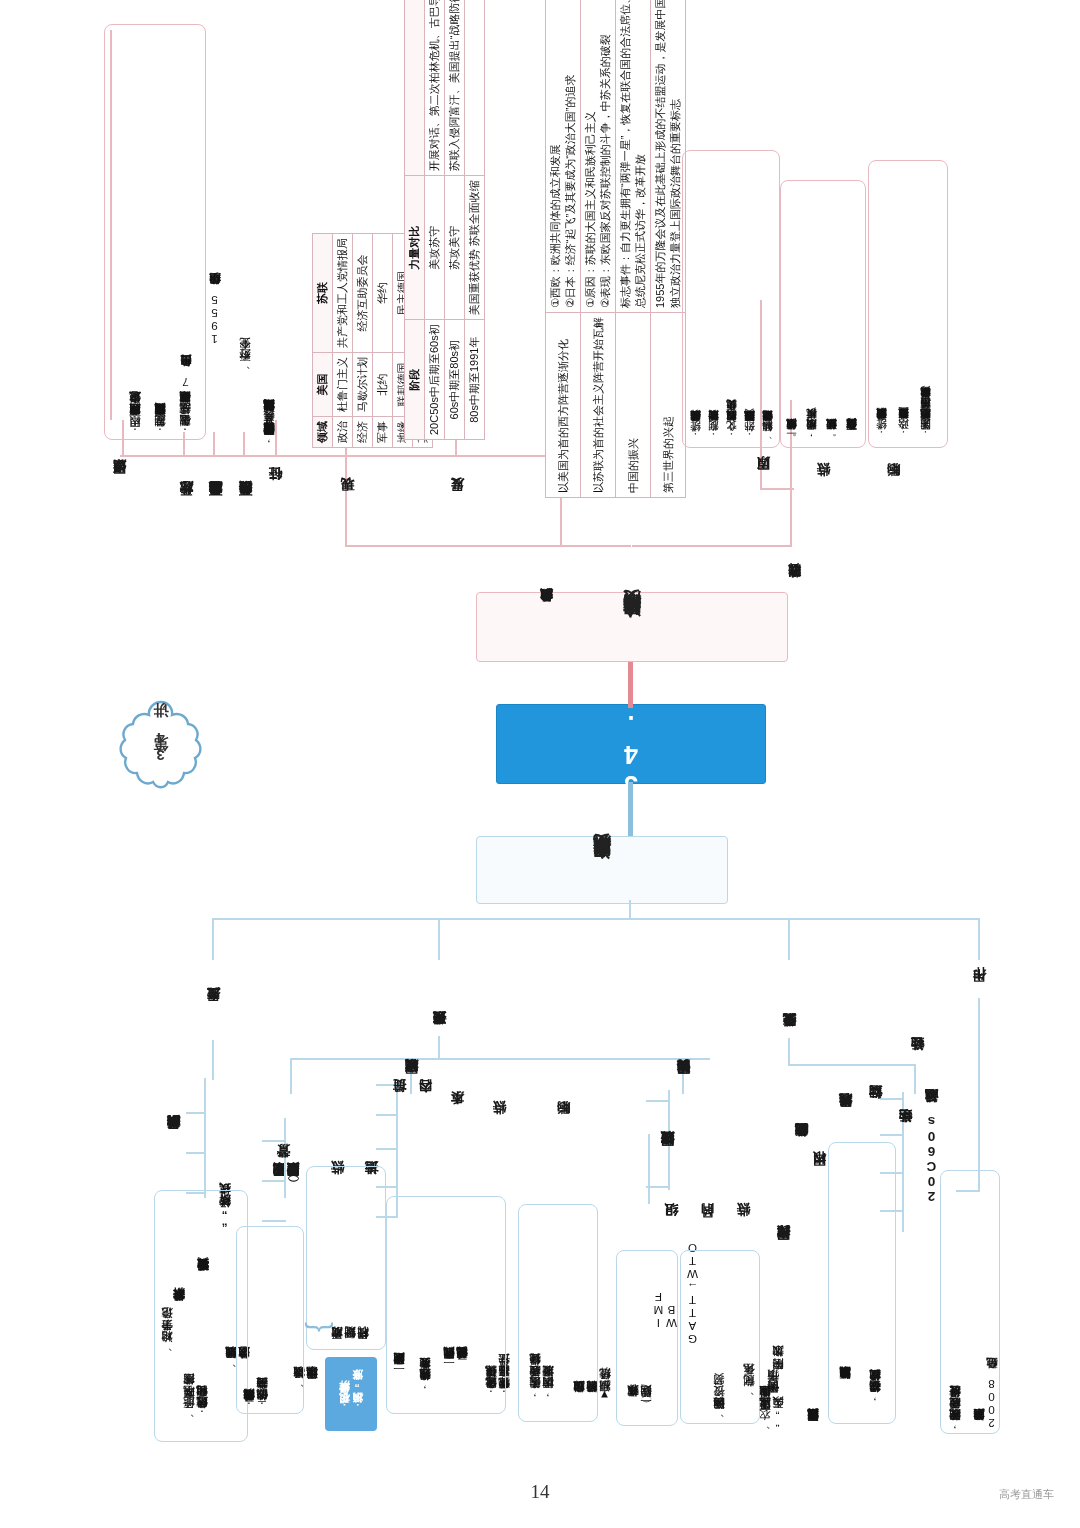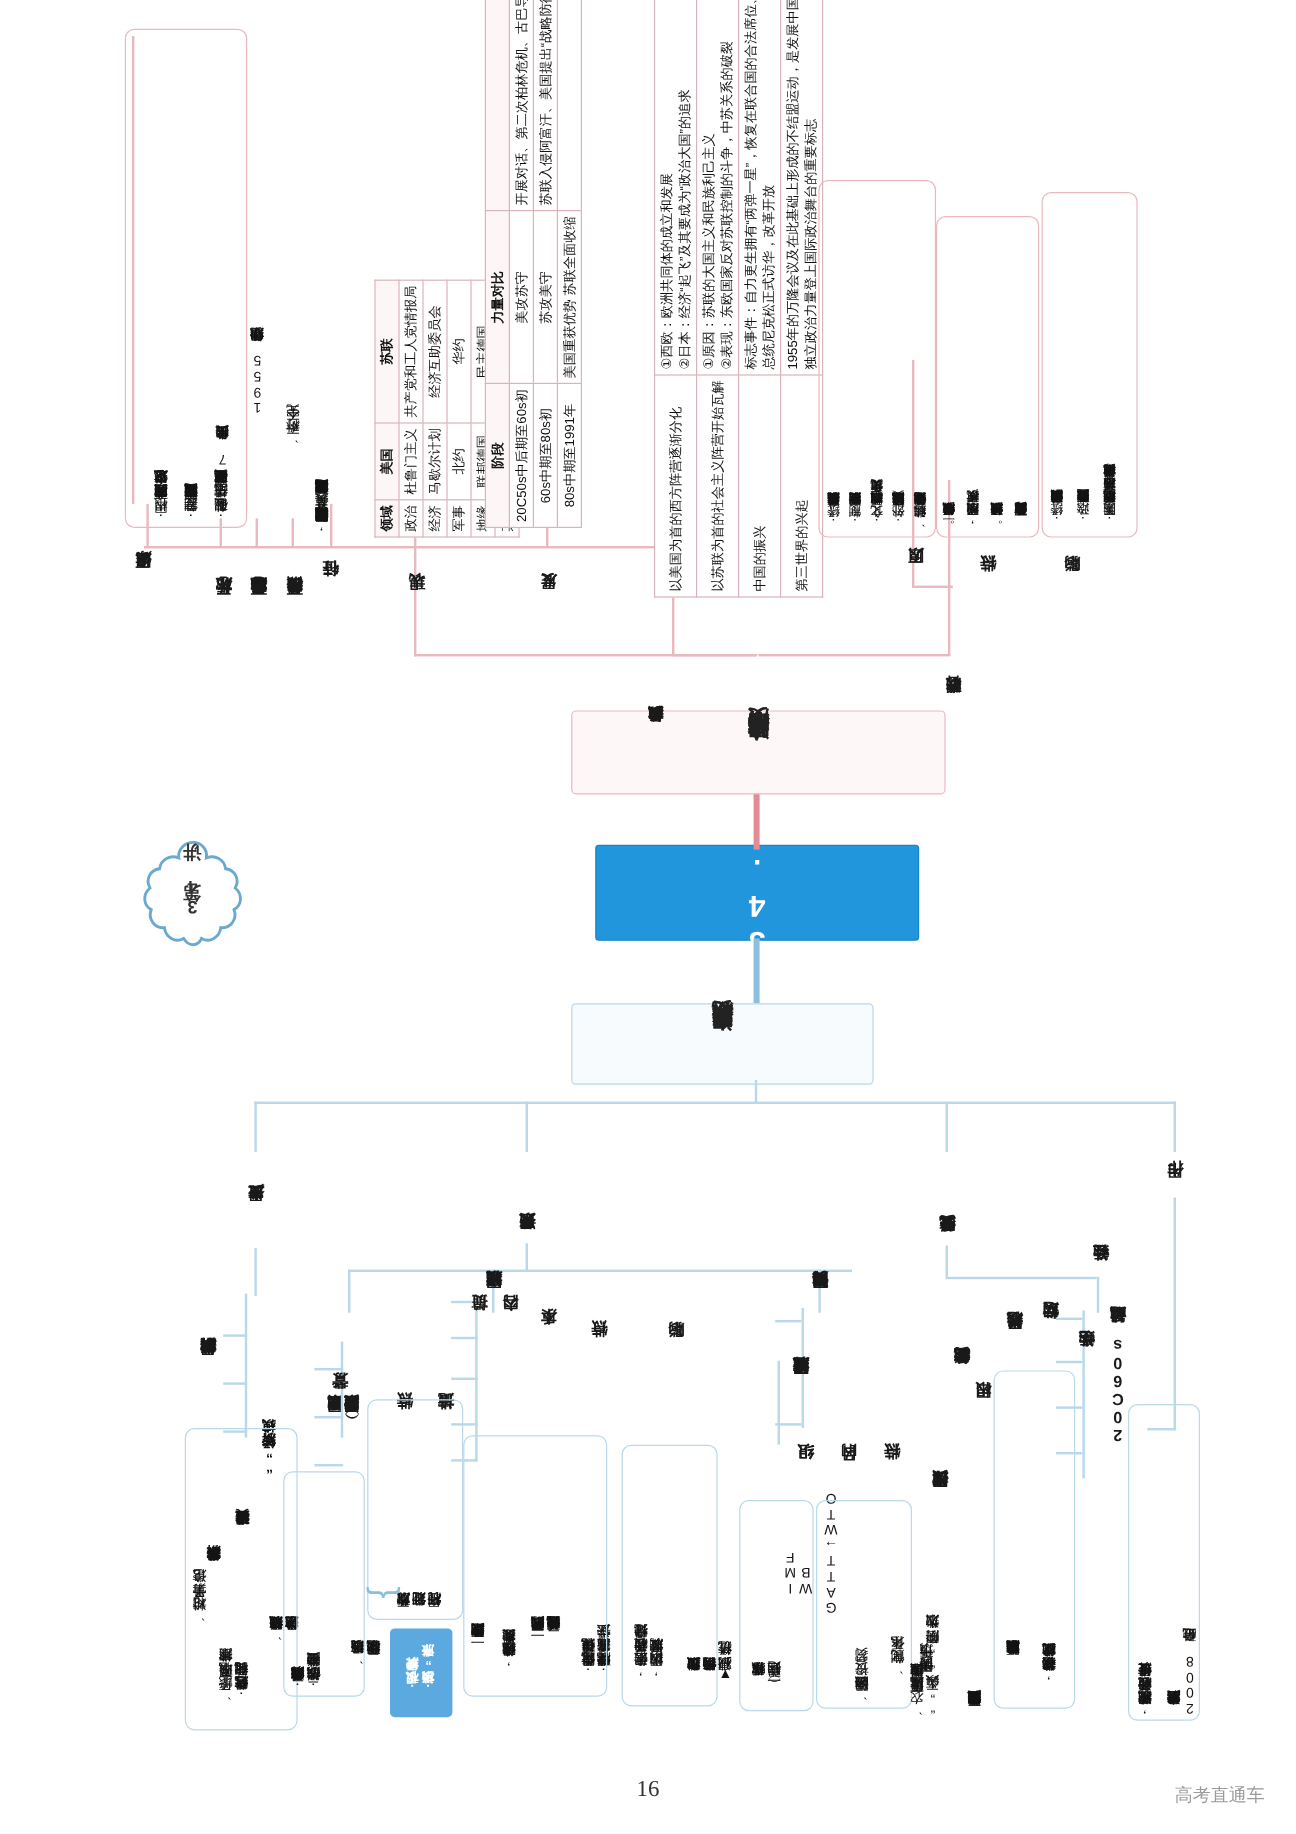--- a/index.html
+++ b/index.html
@@ -76,21 +76,21 @@
   #effect-chip .v{color:#fff;font-size:10.5px;font-weight:bold;line-height:1.25;}
 
   
   .brace{position:absolute;color:#8cbedd;font-size:30px;}
 
   #page-number{
     position:absolute;left:0;top:1481px;width:1080px;text-align:center;
     font-size:19px;color:#333;font-family:"Liberation Serif",serif;
   }
   #watermark{
-    position:absolute;right:26px;top:1487px;font-size:15px;color:#9b9b9b;
+    position:absolute;right:26px;top:1487px;font-size:11px;color:#9b9b9b;
   }
 </style>
 </head>
 <body>
 
 <div id="main-title">
   <span class="v">34.战后世界的变化与发展</span>
 </div>
 
 <div id="lecture-badge">
@@ -399,14 +399,14 @@
 <div class="abs" style="left:828px;top:1142px;width:66px;height:280px;border:1px solid #b9d8e9;border-radius:8px;"></div>
 
 <span class="blabel v" style="left:972px;top:952px;height:40px;">作用</span>
 <div class="lnb abs" style="left:978px;top:998px;width:2px;height:194px;"></div>
 <div class="lnb abs" style="left:956px;top:1190px;width:24px;height:2px;"></div>
 <span class="btext v" style="left:948px;top:1180px;height:250px;">调整统治手段和方式，能缓和社会矛盾，促进经济社会发展</span>
 <span class="btext v" style="left:972px;top:1184px;height:246px;">未解决资本主义的基本矛盾
 2008金融危机</span>
 <div class="abs" style="left:940px;top:1170px;width:58px;height:262px;border:1px solid #b9d8e9;border-radius:8px;"></div>
 
-<div id="page-number">16</div>
+<div id="page-number">14</div>
 <div id="watermark">高考直通车</div>
 
 </body></html>

